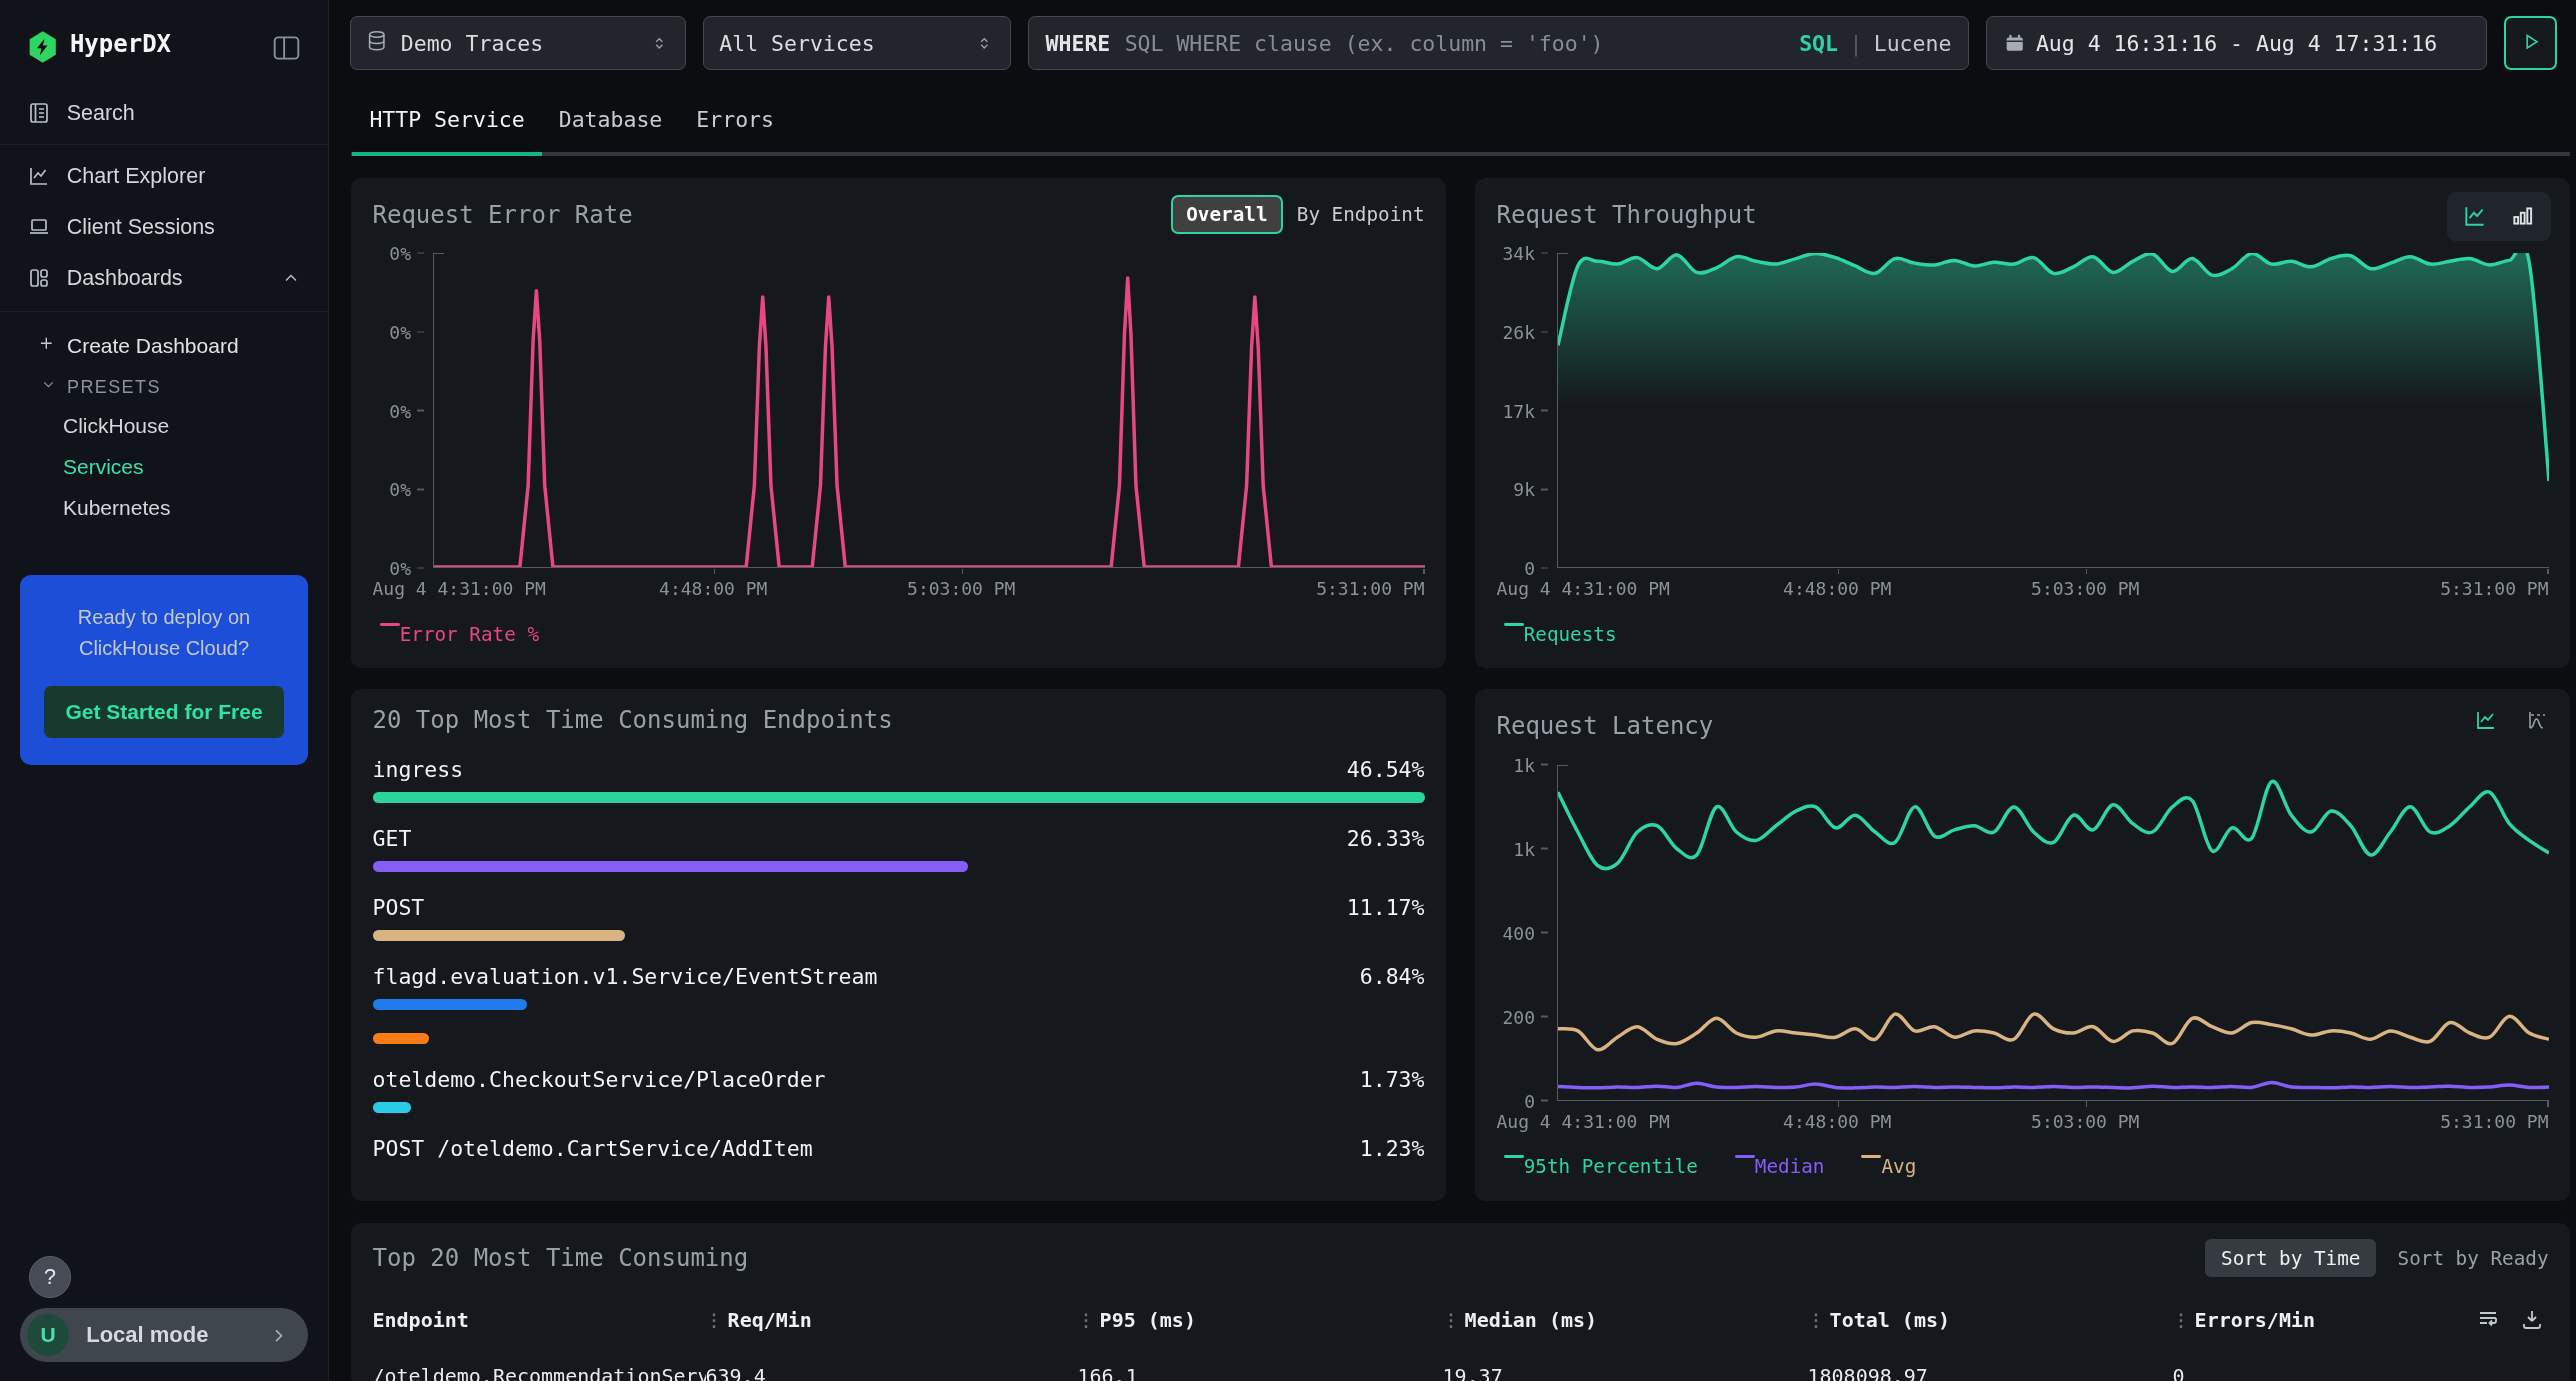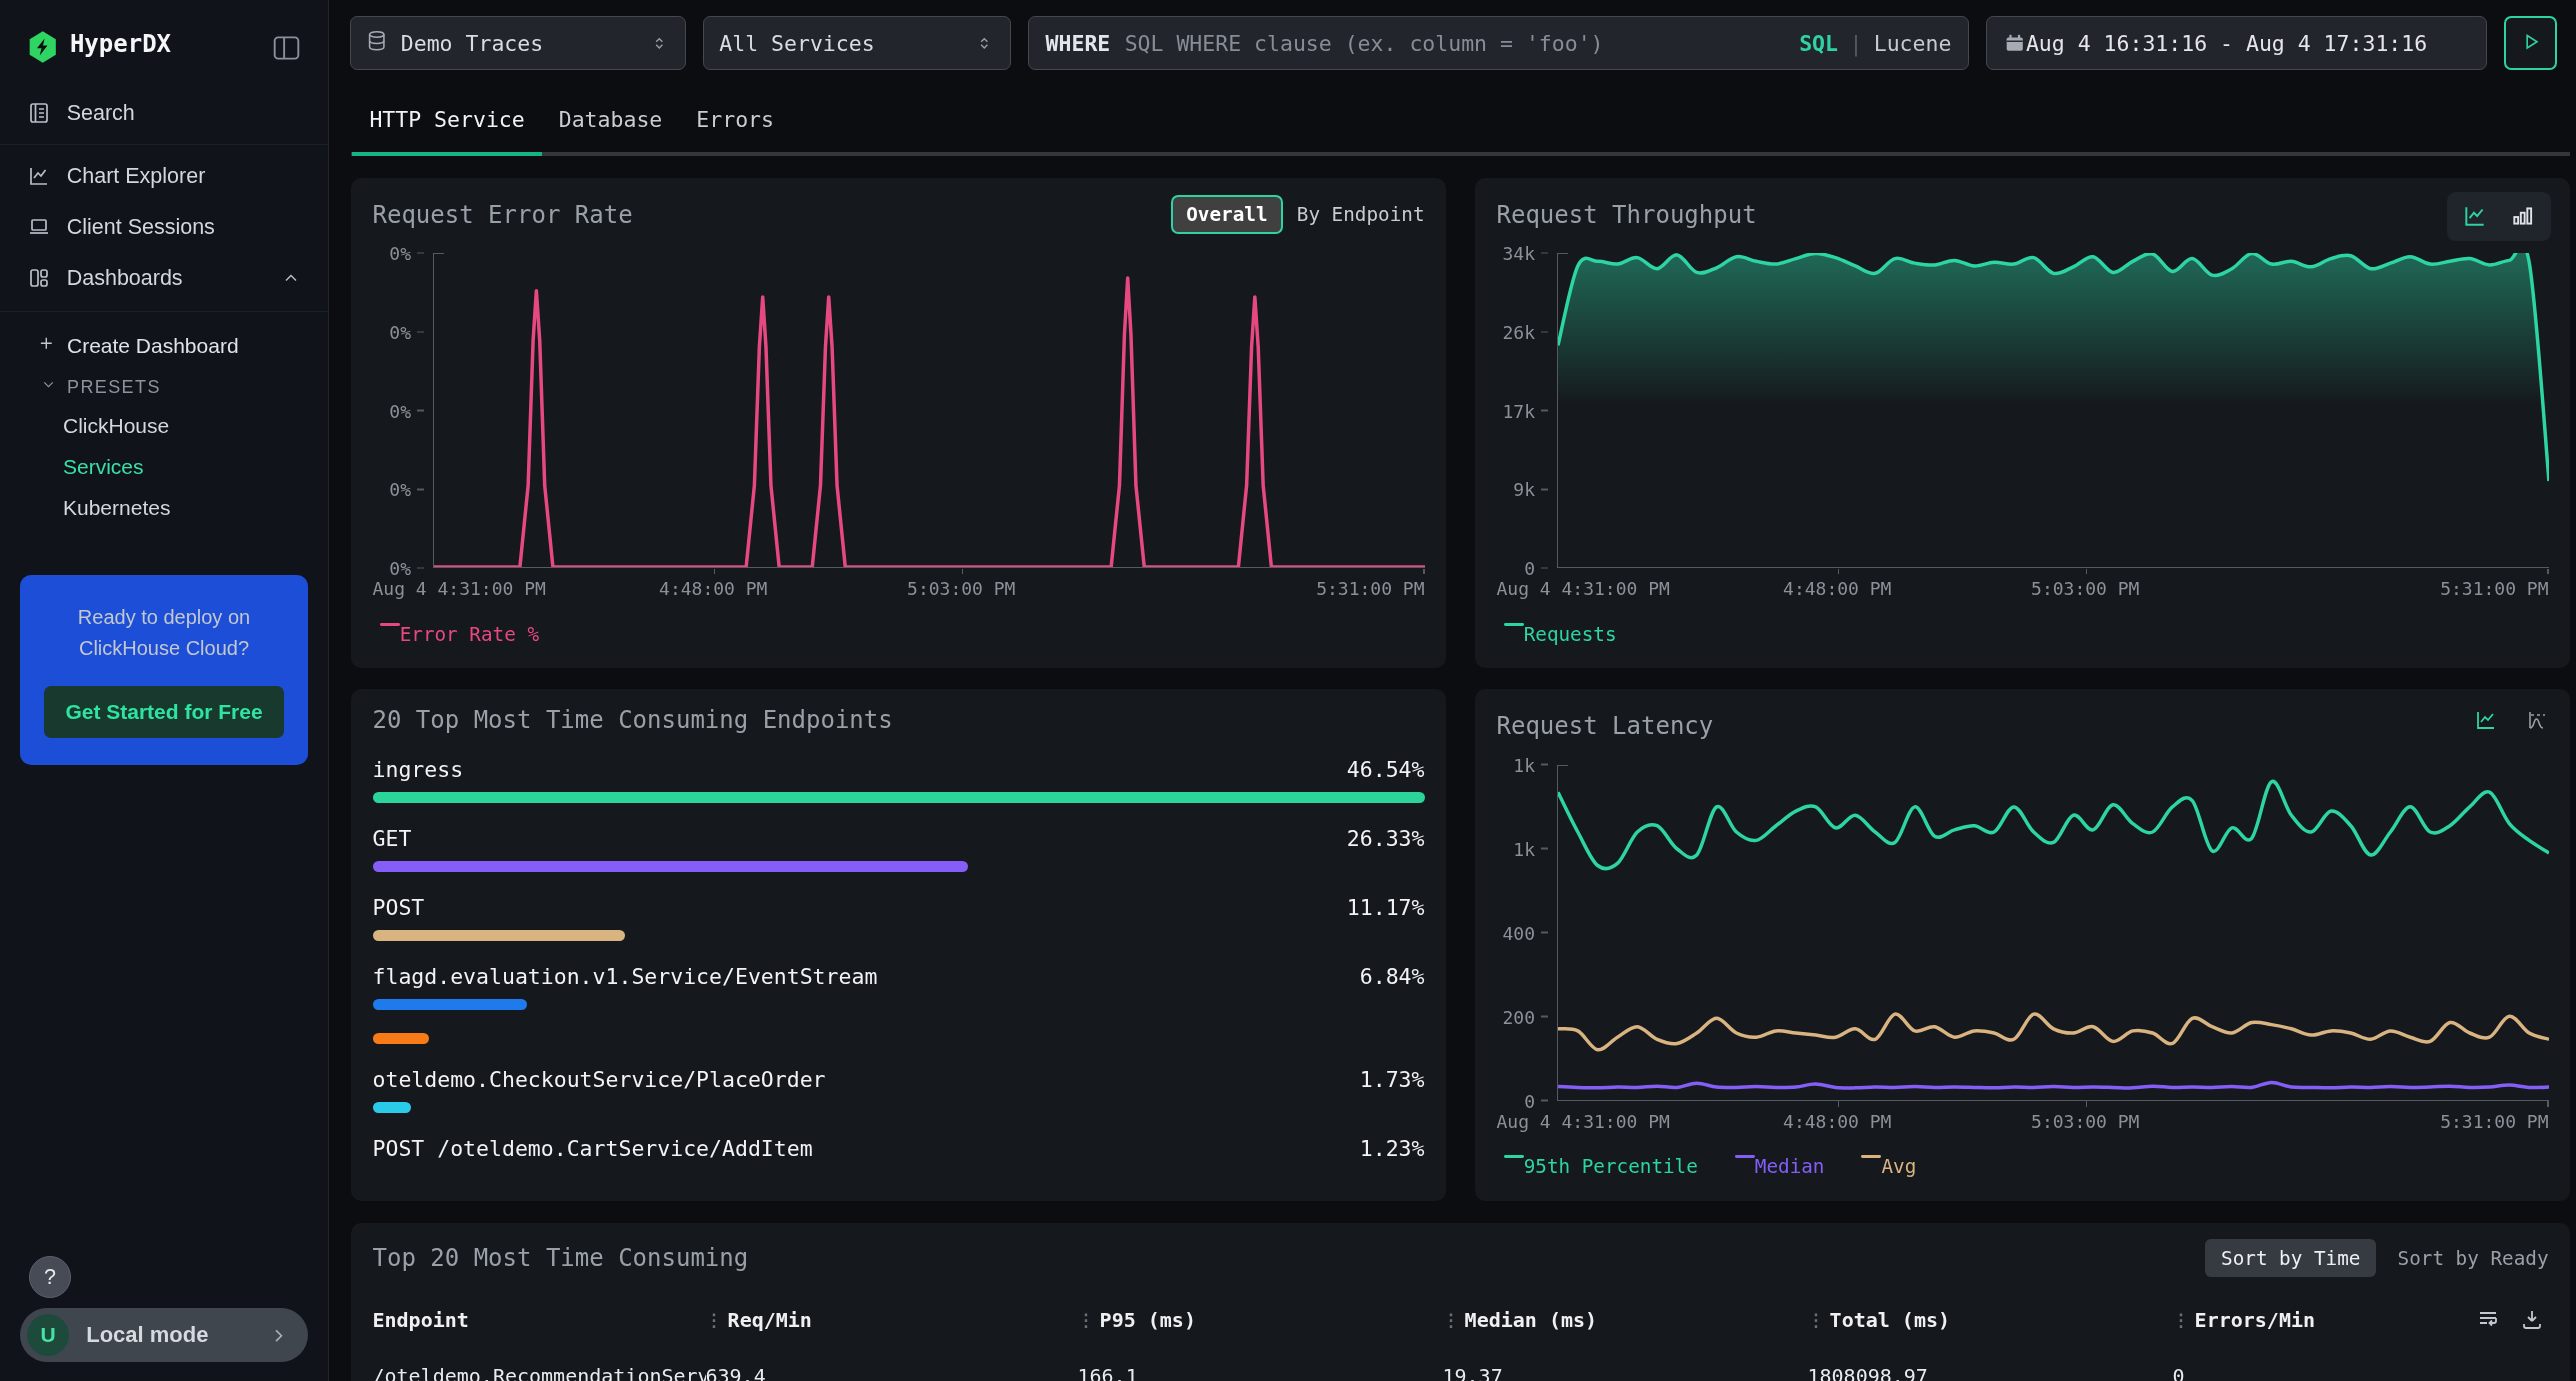--- a/index.html
+++ b/index.html
@@ -51,21 +51,21 @@
   .tb-svc { width:308px; }
   .tb-search { flex:1; padding:0 17px; gap:14.3px; }
   .tb-where { font-weight:bold; color:#e2e5e9; }
   .tb-input { flex:1; background:transparent; border:none; outline:none; color:#c9ccd1;
               font-family:inherit; font-size:21.5px; }
   .tb-input::placeholder { color:#878d95; }
   .tb-lang { display:flex; gap:11.4px; align-items:center; }
   .tb-sql { color:#2fd3a3; font-weight:bold; cursor:pointer; }
   .tb-sep { color:#565b62; }
   .tb-lucene { color:#c6cad0; cursor:pointer; }
-  .tb-date { width:501px; padding:0 17px; gap:0; cursor:pointer; color:#e4e6ea; }
+  .tb-date { width:501px; padding:0 17px; gap:10px; cursor:pointer; color:#e4e6ea; }
   .tb-date .ic { color:#a7acb4; display:flex; }
   .tb-play { width:53px; height:54px; border:2.1px solid #2fd3a3; border-radius:7.2px; background:#15181d;
              display:flex; align-items:center; justify-content:center; color:#2fd3a3; cursor:pointer; }
 
   .tabs { display:flex; height:70px; border-bottom:4.3px solid #33373d; padding:0 1.4px; }
   .tab { padding:0 17px; display:flex; align-items:center; font-size:21.5px; color:#c9cdd3;
          cursor:pointer; margin-bottom:-4.3px; border-bottom:4.3px solid transparent; }
   .tab.active { color:#f1f3f5; border-bottom-color:#14b583; }
 
   .content { padding:21.5px 5.7px 0 20px; }

